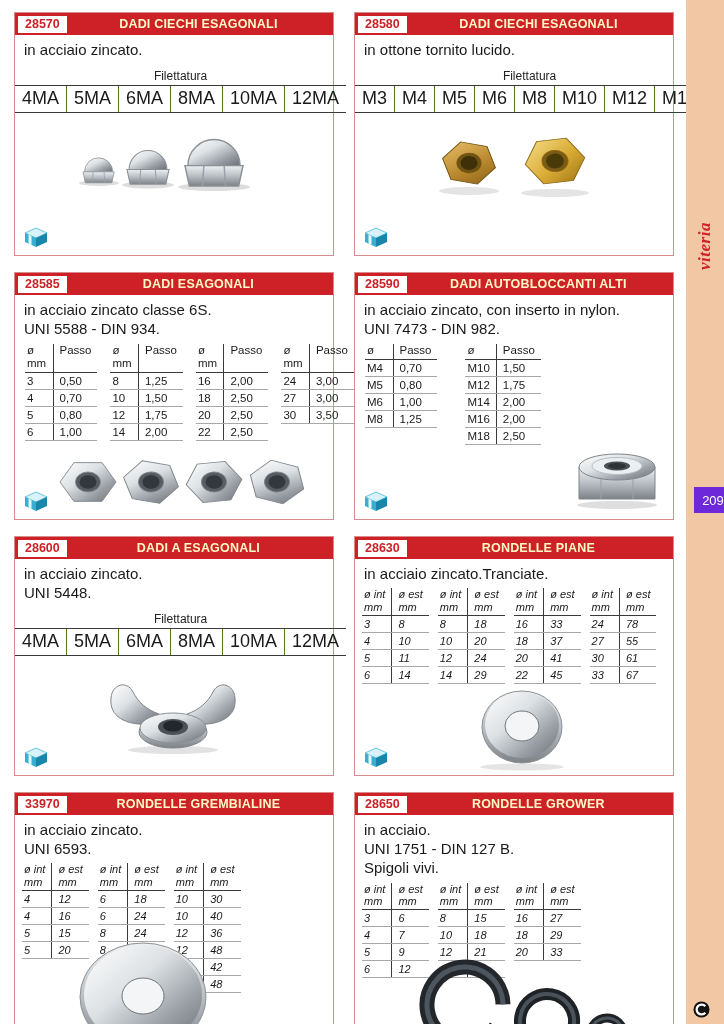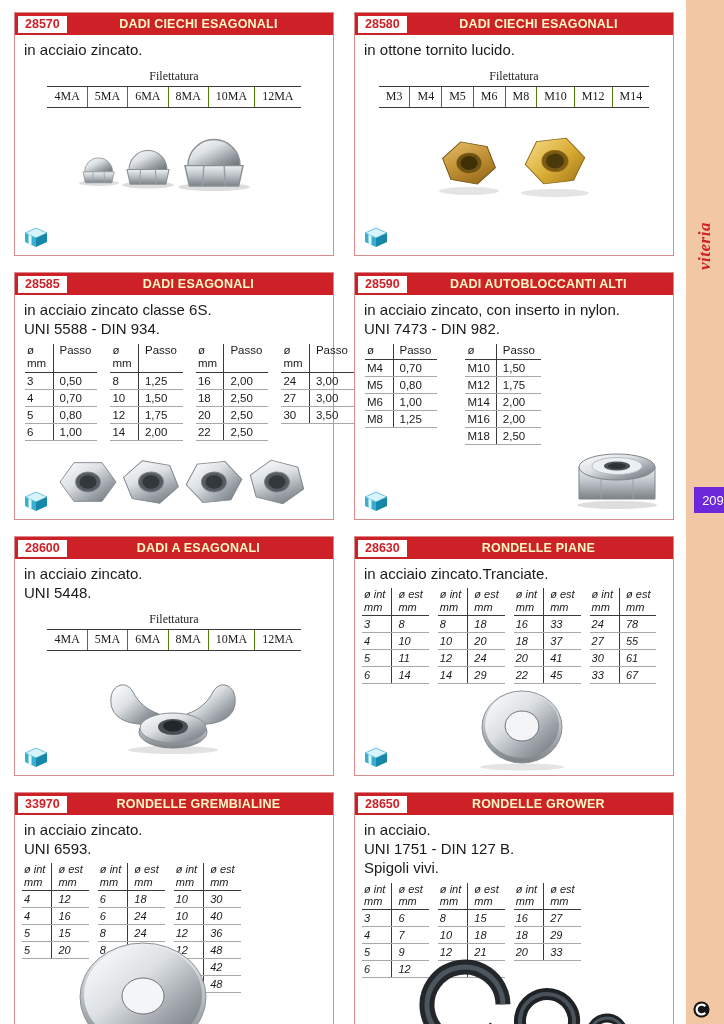--- a/index.html
+++ b/index.html
@@ -35,27 +35,27 @@
     flex:1; text-align:center; color:#fef9c3;
     font-weight:700; font-size:12.5px; letter-spacing:.2px;
   }
   .desc {
     font-size:15px; line-height:1.28;
     padding:5px 9px 1px; white-space:pre-line;
   }
 
   
   .fil-wrap { margin-top:3px; }
-  table.fil { border-collapse:collapse; margin:8px auto;font-family:Liberation Serif, serif; }
+  table.fil { border-collapse:collapse; margin:8px auto; }
   .fil .fil-label {
     text-align:center; font-size:12px; color:#222;
     padding:1px 0 2px; border-bottom:1px solid #3a3a3a;
   }
   .fil .fil-values td {
-    font-size:12px; padding:2px 7px 3px; text-align:center;
+    font-size:18px; padding:2px 7px 3px; text-align:center;
     border-bottom:1px solid #3a3a3a;
   }
   .fil .fil-values td + td { border-left:1px solid #4d7c0f; }
 
   
   .specs {
     display:flex; align-items:flex-start; gap:13px;
     padding:5px 10px 0;
   }
   table.spec { border-collapse:collapse; font-size:11.5px; }

